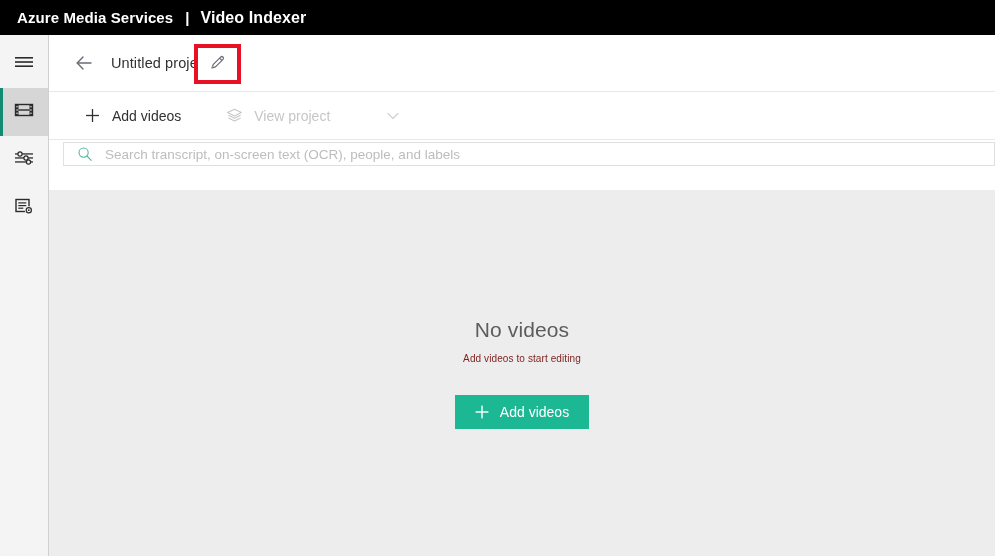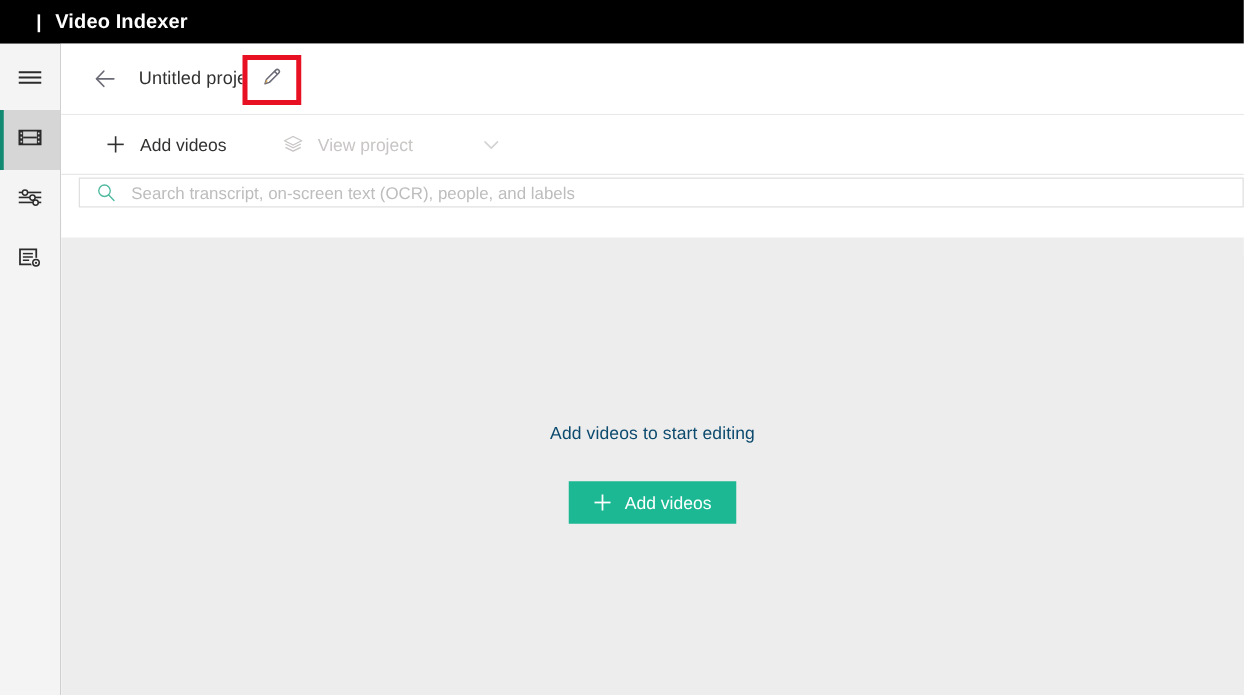--- a/index.html
+++ b/index.html
@@ -201,22 +201,22 @@
     justify-content: center;
   }
   #empty-title {
     font-size: 21px;
     color: #5c5c5c;
     font-weight: normal;
     letter-spacing: 0.1px;
   }
   #empty-subtitle {
     margin-top: 11px;
-    font-size: 14px;
-    color: #0c4a6e;
+    font-size: 10px;
+    color: #7f1d1d;
     letter-spacing: 0.1px;
   }
   #empty-add-btn {
     margin-top: 31px;
     background: #1cb894;
     color: #ffffff;
     border: none;
     height: 34px;
     padding: 0 20px;
     font-size: 14px;
@@ -227,20 +227,21 @@
   }
   #empty-add-btn .btn-plus {
     display: flex; align-items: center; justify-content: center;
     width: 14px; height: 14px; margin-right: 11px;
   }
 </style>
 </head>
 <body>
 
 <div id="topbar">
+  <span class="brand-primary">Azure Media Services</span>
   <span class="brand-sep">|</span>
   <span class="brand-secondary">Video Indexer</span>
 </div>
 
 <div id="rail">
 
   <div class="rail-gap"></div>
 
   <div class="rail-item">
     <span>
@@ -355,20 +356,21 @@
         <svg width="16" height="16" viewBox="0 0 16 16">
           <circle cx="6.6" cy="6.6" r="4.6" fill="none" stroke="#4fb99f" stroke-width="1.1"></circle>
           <line x1="10" y1="10" x2="14.2" y2="14.4" stroke="#4fb99f" stroke-width="1.1" stroke-linecap="round"></line>
         </svg>
       </span>
       <input id="search-input" type="text" placeholder="Search transcript, on-screen text (OCR), people, and labels" style="">
     </div>
   </div>
 
   <div id="canvas">
+    <div id="empty-title">No videos</div>
     <div id="empty-subtitle">Add videos to start editing</div>
     <button id="empty-add-btn">
       <span class="btn-plus">
         <svg width="14" height="14" viewBox="0 0 14 14">
           <rect x="6.3" y="0.6" width="1.4" height="12.8" fill="#ffffff"></rect>
           <rect x="0.6" y="6.3" width="12.8" height="1.4" fill="#ffffff"></rect>
         </svg>
       </span>
       <span>Add videos</span>
     </button>

